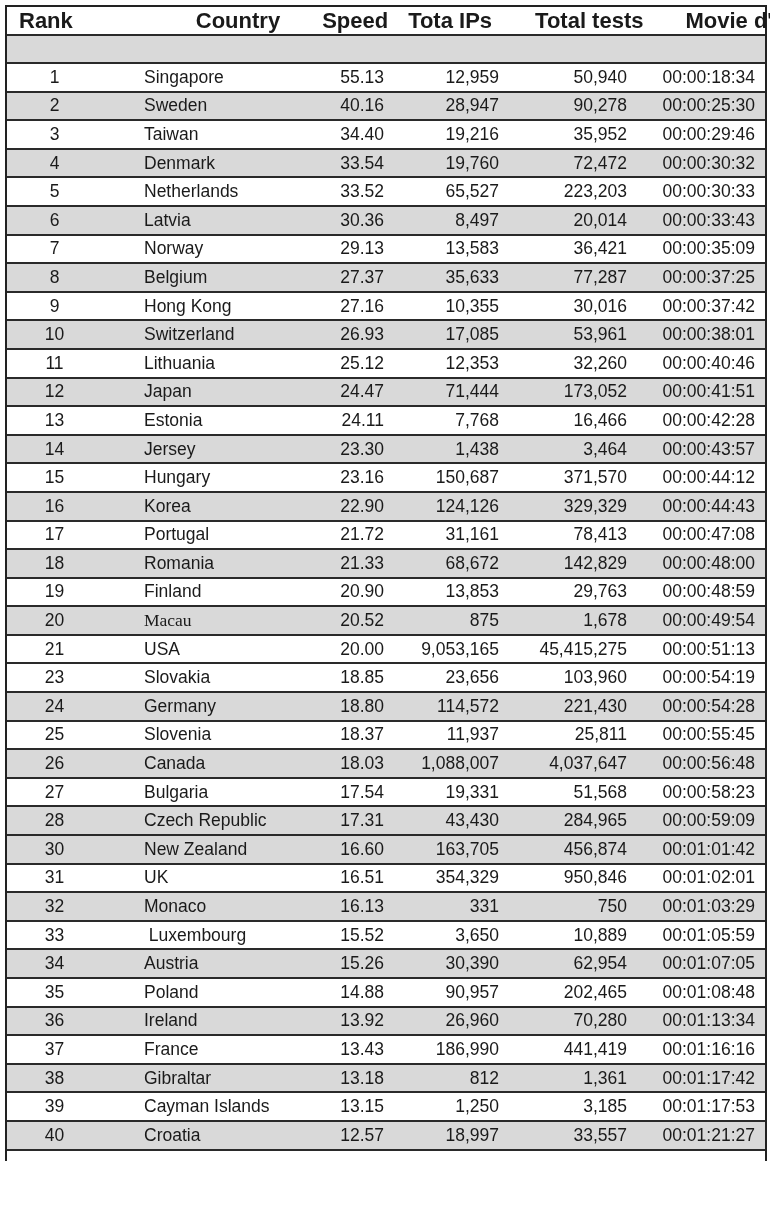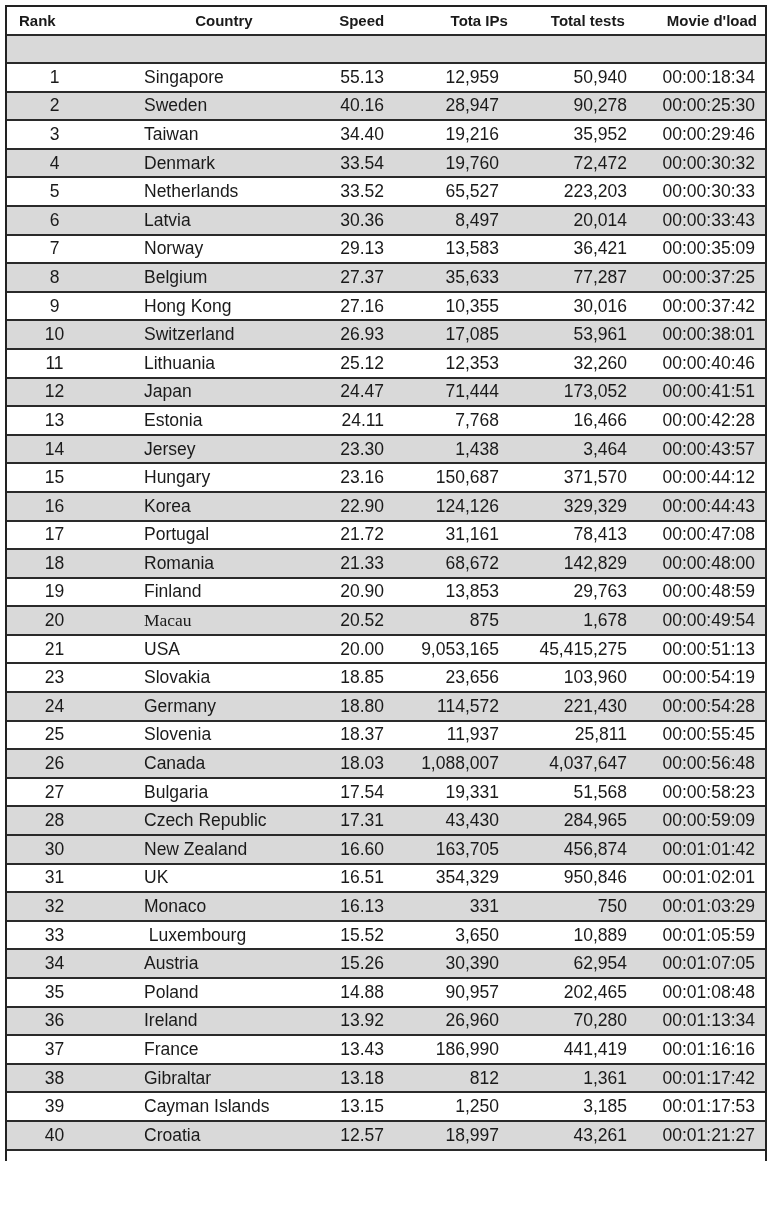--- a/index.html
+++ b/index.html
@@ -28,21 +28,21 @@
       display: flex;
       align-items: center;
       height: 26.6px;
       border-bottom: 2px solid #2a2a2a;
       font-size: 17.5px;
       box-sizing: content-box;
     }
     .row.header {
       height: 27px;
       font-weight: bold;
-      font-size: 15px;
+      font-size: 22px;
       background: #ffffff;
       gap: 42px;
     }
     .row.blank {
       height: 26px;
       background: #d9d9d9;
     }
     .row.odd { background: #ffffff; }
     .row.even { background: #d9d9d9; }
     .row.tail {
@@ -377,18 +377,18 @@
         <div class="cell c-speed">13.15</div>
         <div class="cell c-ips">1,250</div>
         <div class="cell c-tests">3,185</div>
         <div class="cell c-movie">00:01:17:53</div>
       </div>
       <div class="row even">
         <div class="cell c-rank">40</div>
         <div class="cell c-country" style="white-space: pre;">Croatia</div>
         <div class="cell c-speed">12.57</div>
         <div class="cell c-ips">18,997</div>
-        <div class="cell c-tests">43,261</div>
+        <div class="cell c-tests">33,557</div>
         <div class="cell c-movie">00:01:21:27</div>
       </div>
     </div>
   <div class="row tail"></div>
 </div>
 
 </body></html>

